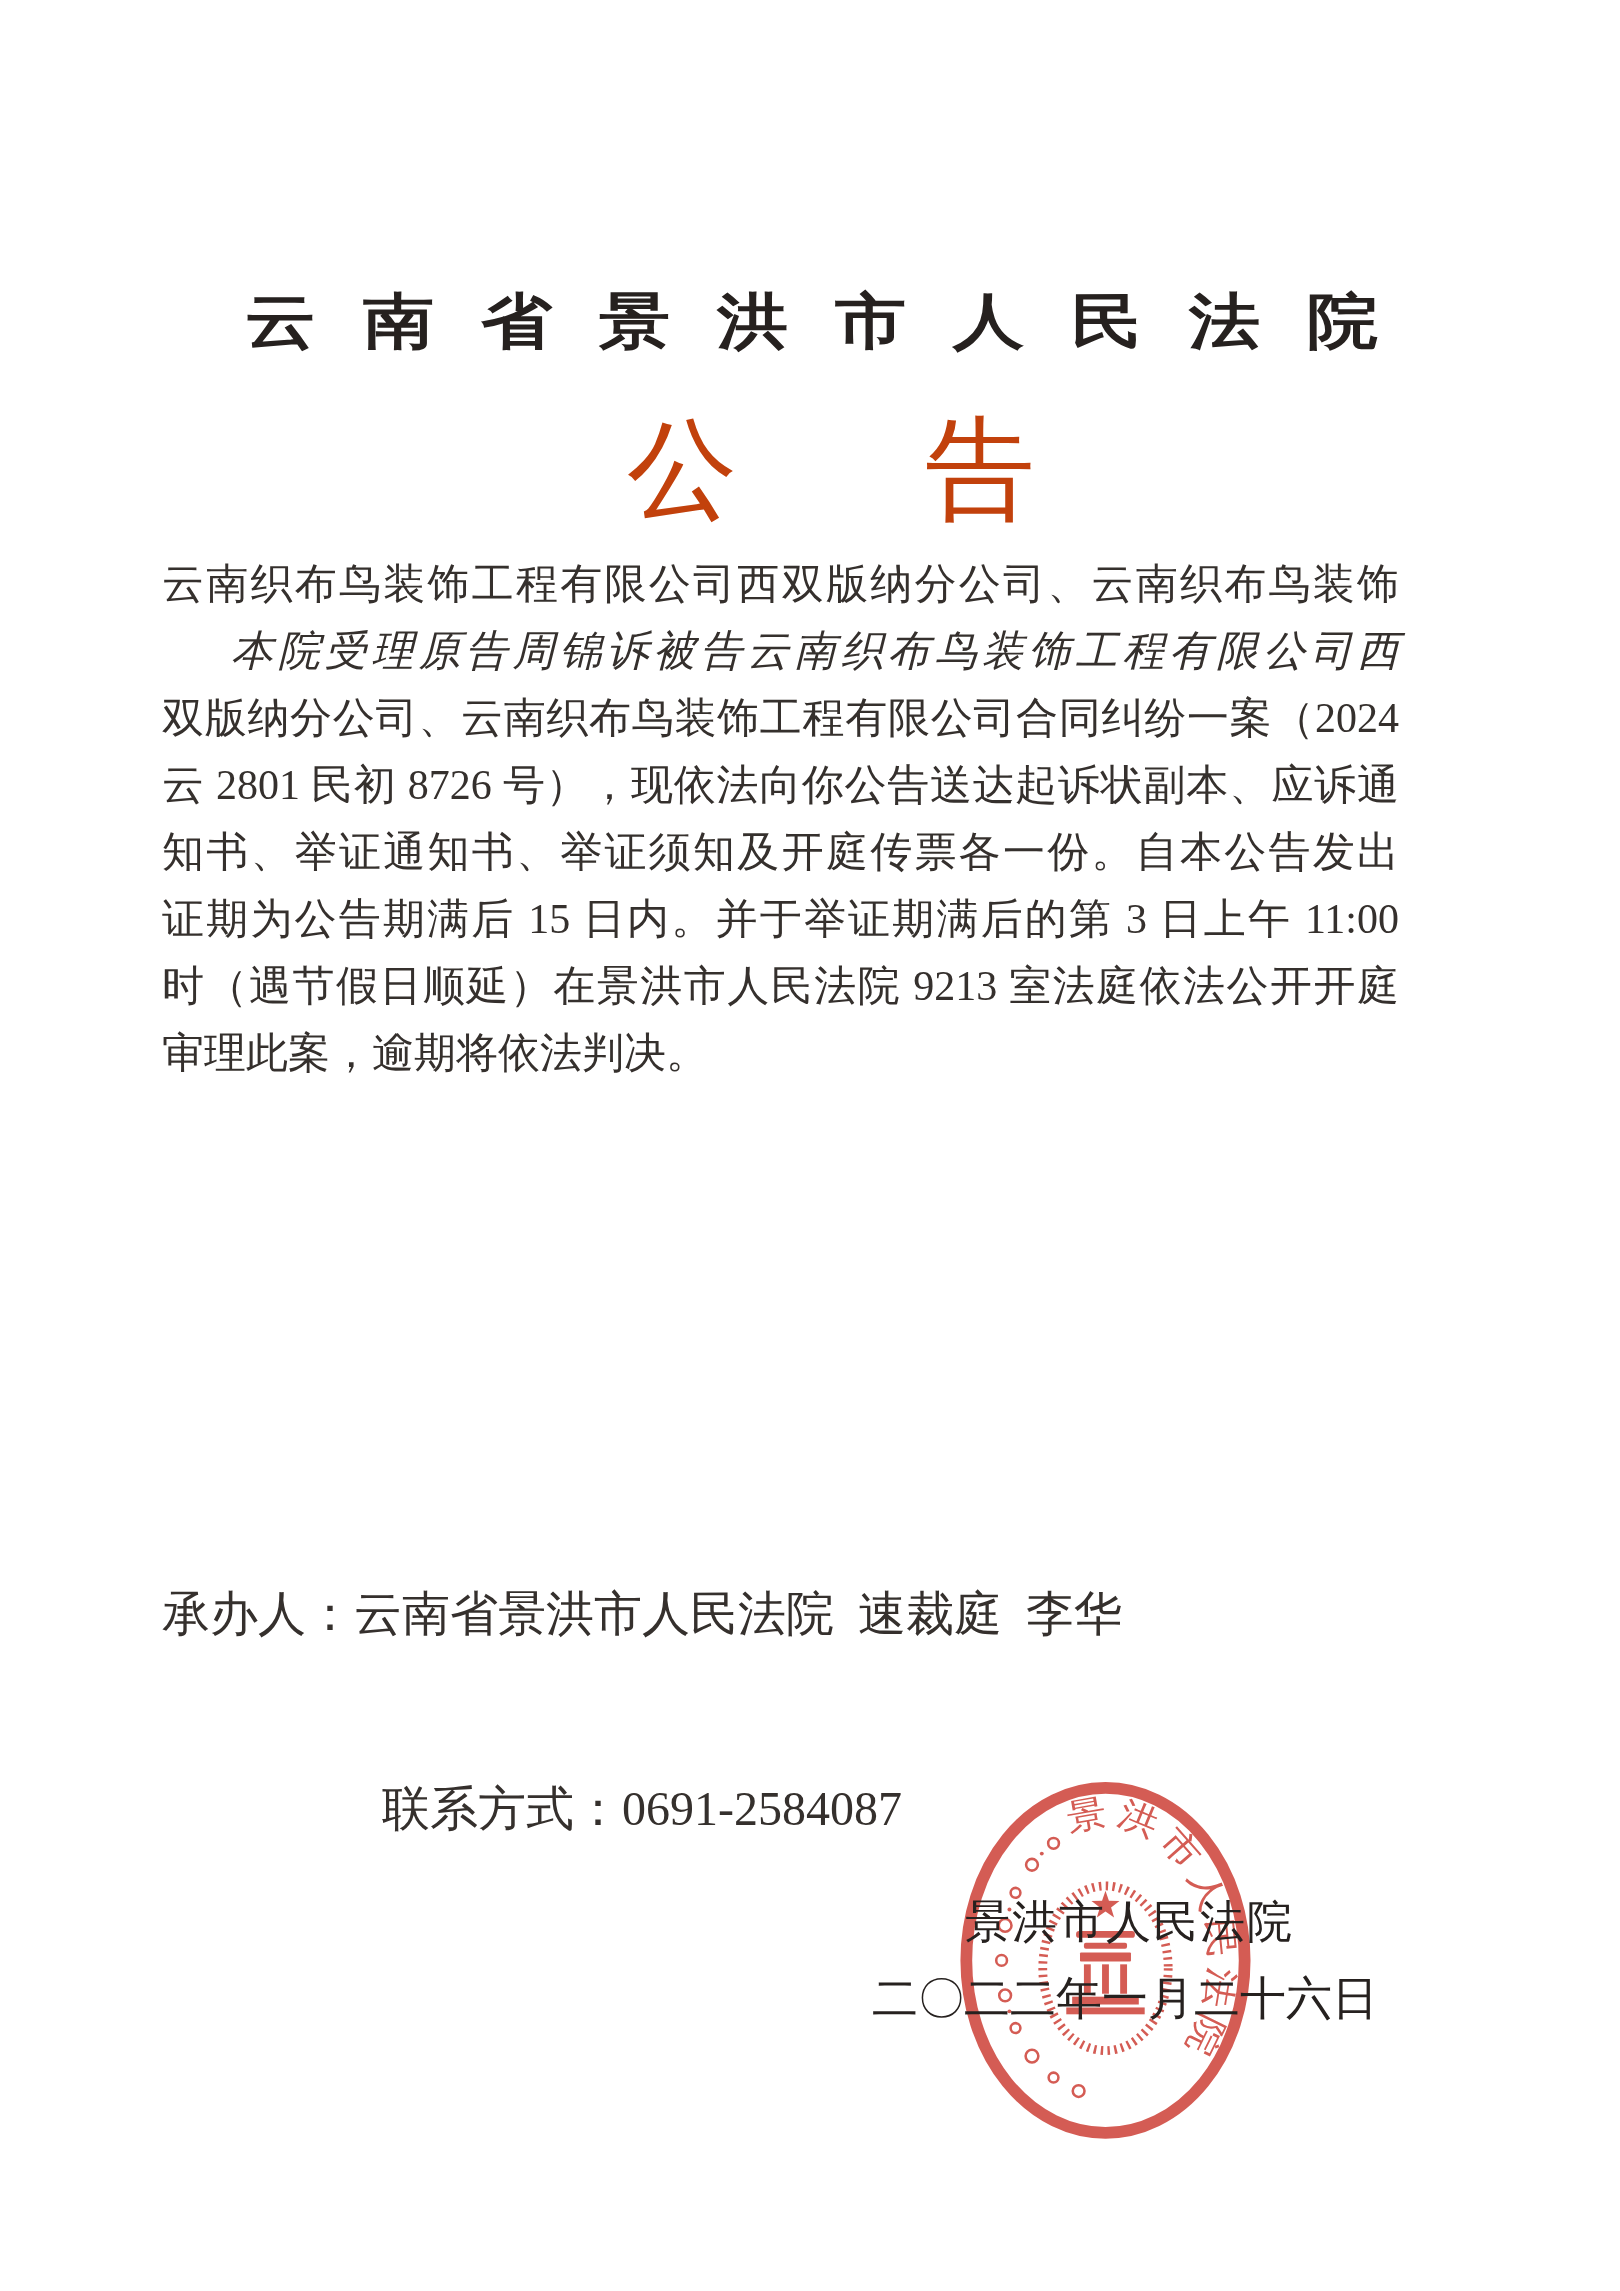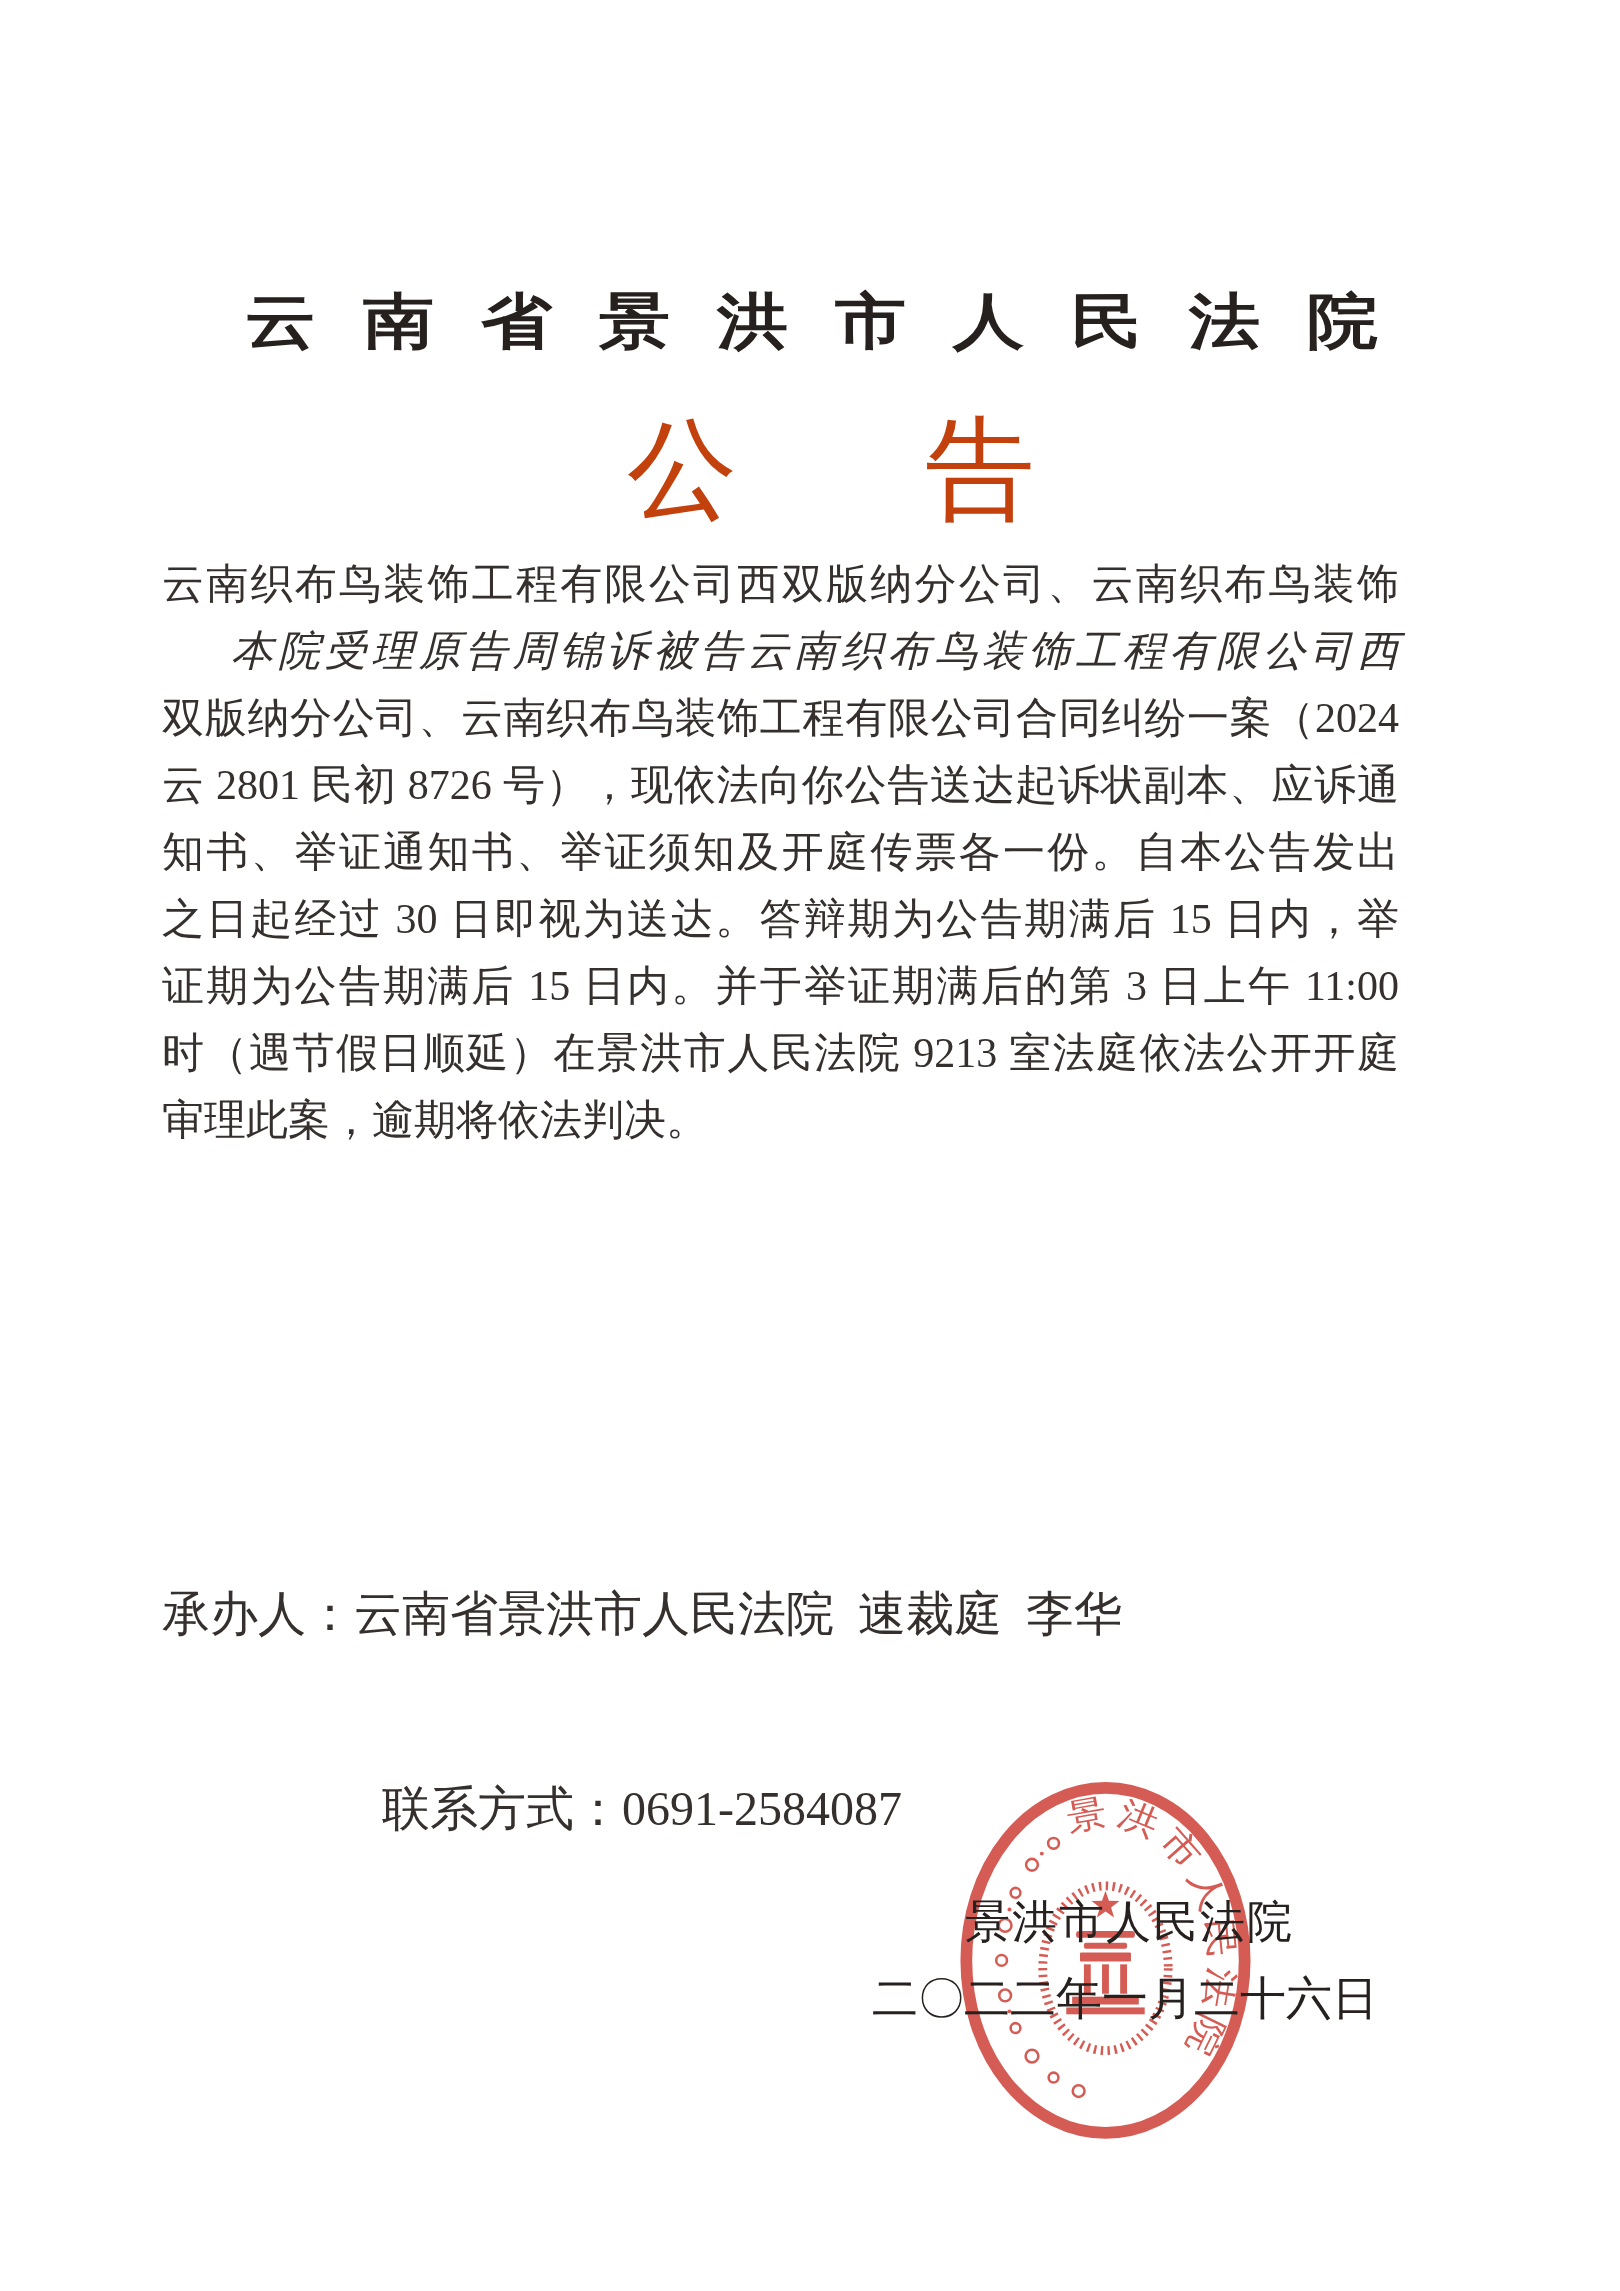--- a/index.html
+++ b/index.html
@@ -112,21 +112,20 @@
 
   <div class="court-title">云南省景洪市人民法院</div>
   <div class="doc-title">公告</div>
 
   <div class="body-text">
     <div class="ln">云南织布鸟装饰工程有限公司西双版纳分公司、云南织布鸟装饰</div>
     <div class="ln indent">本院受理原告周锦诉被告云南织布鸟装饰工程有限公司西</div>
     <div class="ln">双版纳分公司、云南织布鸟装饰工程有限公司合同纠纷一案（2024</div>
     <div class="ln">云 2801 民初 8726 号），现依法向你公告送达起诉状副本、应诉通</div>
     <div class="ln">知书、举证通知书、举证须知及开庭传票各一份。自本公告发出</div>
-    <div class="ln">之日起经过 30 日即视为送达。答辩期为公告期满后 15 日内，举</div>
     <div class="ln">证期为公告期满后 15 日内。并于举证期满后的第 3 日上午 11:00</div>
     <div class="ln">时（遇节假日顺延）在景洪市人民法院 9213 室法庭依法公开开庭</div>
     <div class="ln end">审理此案，逾期将依法判决。</div>
   </div>
 
   <div class="contact">
     <div>承办人：云南省景洪市人民法院  速裁庭  李华</div>
     <div>联系方式：0691-2584087</div>
   </div>
 

